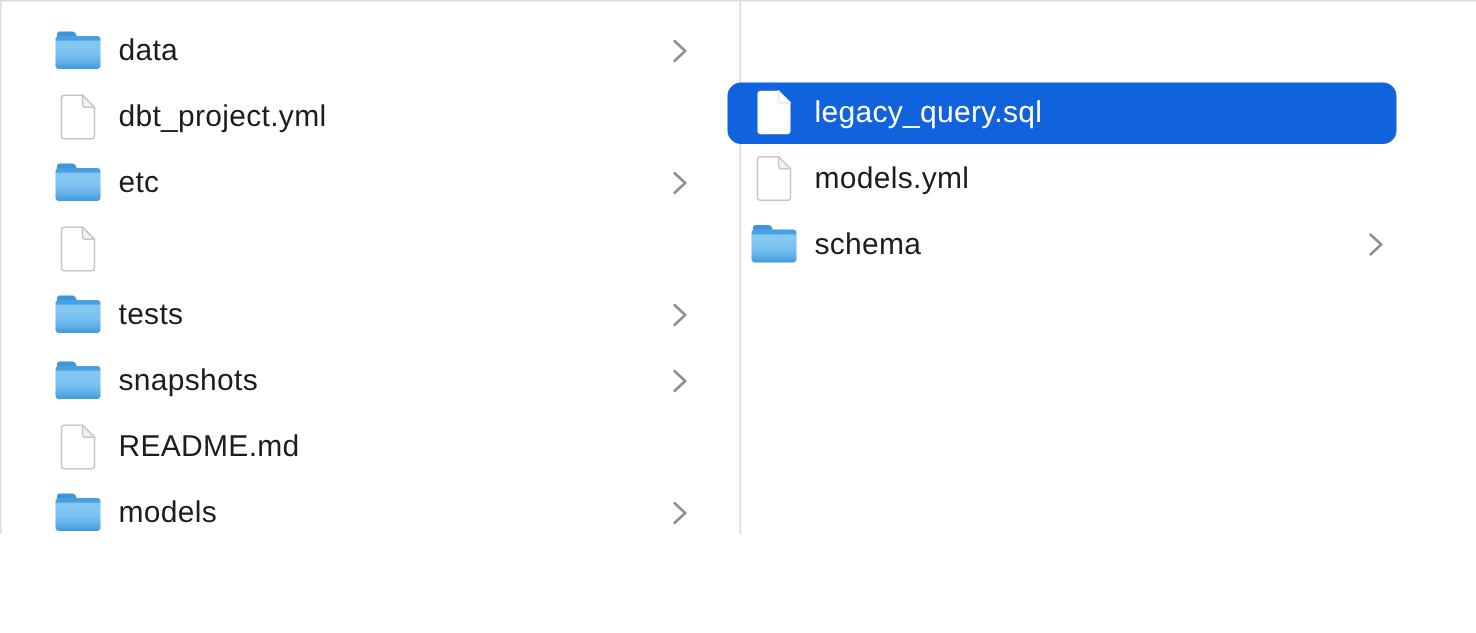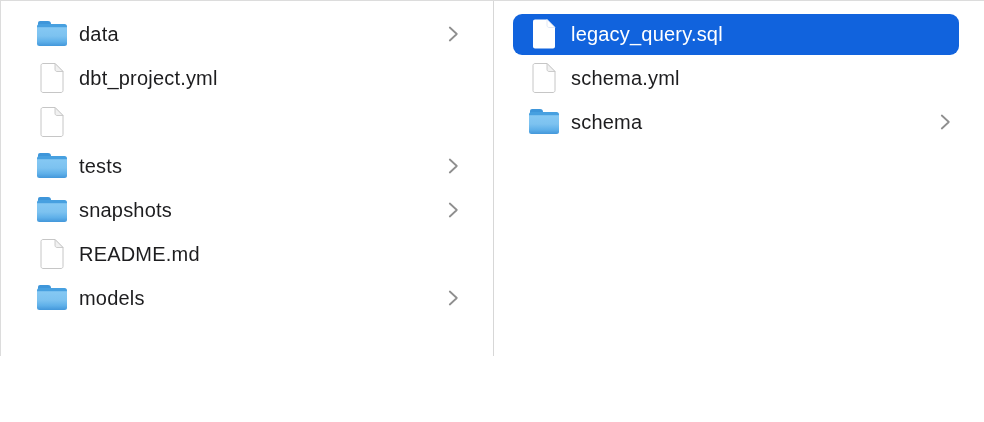--- a/index.html
+++ b/index.html
@@ -23,21 +23,21 @@
     position:relative;
     width:984px;height:356px;
     box-sizing:border-box;
     background:#ffffff;
     border-top:1px solid var(--window-border);
     border-left:1px solid var(--window-border);
     overflow:hidden;
   }
   .column{position:absolute;top:0;bottom:0;}
   .column.left{left:0;width:492px;}
-  .column.right{left:493px;width:491px;}
+  .column.right{left:465px;width:491px;margin-top:41px;}
   .divider{position:absolute;top:0;bottom:0;left:492px;width:1px;background:var(--divider);}
   .rows{padding-top:11px;}
   .row{
     position:relative;
     height:44px;
     display:flex;
     align-items:center;
     font-size:20px;
     color:var(--text);
     cursor:default;
@@ -109,20 +109,34 @@
           <span class="icon-slot">
             <svg width="26" height="32" viewBox="0 0 26 32" aria-hidden="true">
               <path d="M2 3.5 C2 2.4 2.9 1.5 4 1.5 L16 1.5 L24 9.5 L24 28.5 C24 29.6 23.1 30.5 22 30.5 L4 30.5 C2.9 30.5 2 29.6 2 28.5 Z" fill="#ffffff" stroke="#c6c6c6" stroke-width="1"></path>
               <path d="M16 1.5 L16 7.5 C16 8.6 16.9 9.5 18 9.5 L24 9.5 Z" fill="#f1f1f1" stroke="#c6c6c6" stroke-width="0.9" stroke-linejoin="round"></path>
             </svg>
           </span>
           <span class="label">dbt_project.yml</span>
         </div>
         <div class="row">
           <span class="icon-slot">
+            <span class="icon-folder">
+              <span class="tab"></span>
+              <span class="body"></span>
+            </span>
+          </span>
+          <span class="label">etc</span>
+          <span class="chevron">
+            <svg width="11" height="17" viewBox="0 0 11 17" aria-hidden="true">
+              <polyline points="1.8,2 8.8,8.5 1.8,15" fill="none" stroke="currentColor" stroke-width="1.8" stroke-linecap="round" stroke-linejoin="round"></polyline>
+            </svg>
+          </span>
+        </div>
+        <div class="row">
+          <span class="icon-slot">
             <svg width="26" height="32" viewBox="0 0 26 32" aria-hidden="true">
               <path d="M2 3.5 C2 2.4 2.9 1.5 4 1.5 L16 1.5 L24 9.5 L24 28.5 C24 29.6 23.1 30.5 22 30.5 L4 30.5 C2.9 30.5 2 29.6 2 28.5 Z" fill="#ffffff" stroke="#c6c6c6" stroke-width="1"></path>
               <path d="M16 1.5 L16 7.5 C16 8.6 16.9 9.5 18 9.5 L24 9.5 Z" fill="#f1f1f1" stroke="#c6c6c6" stroke-width="0.9" stroke-linejoin="round"></path>
             </svg>
           </span>
         </div>
         <div class="row">
           <span class="icon-slot">
             <span class="icon-folder">
               <span class="tab"></span>
@@ -188,21 +202,21 @@
           </span>
           <span class="label">legacy_query.sql</span>
         </div>
         <div class="row">
           <span class="icon-slot">
             <svg width="26" height="32" viewBox="0 0 26 32" aria-hidden="true">
               <path d="M2 3.5 C2 2.4 2.9 1.5 4 1.5 L16 1.5 L24 9.5 L24 28.5 C24 29.6 23.1 30.5 22 30.5 L4 30.5 C2.9 30.5 2 29.6 2 28.5 Z" fill="#ffffff" stroke="#c6c6c6" stroke-width="1"></path>
               <path d="M16 1.5 L16 7.5 C16 8.6 16.9 9.5 18 9.5 L24 9.5 Z" fill="#f1f1f1" stroke="#c6c6c6" stroke-width="0.9" stroke-linejoin="round"></path>
             </svg>
           </span>
-          <span class="label">schema.yml</span>
+          <span class="label">models.yml</span>
         </div>
         <div class="row">
           <span class="icon-slot">
             <span class="icon-folder">
               <span class="tab"></span>
               <span class="body"></span>
             </span>
           </span>
           <span class="label">schema</span>
           <span class="chevron">

